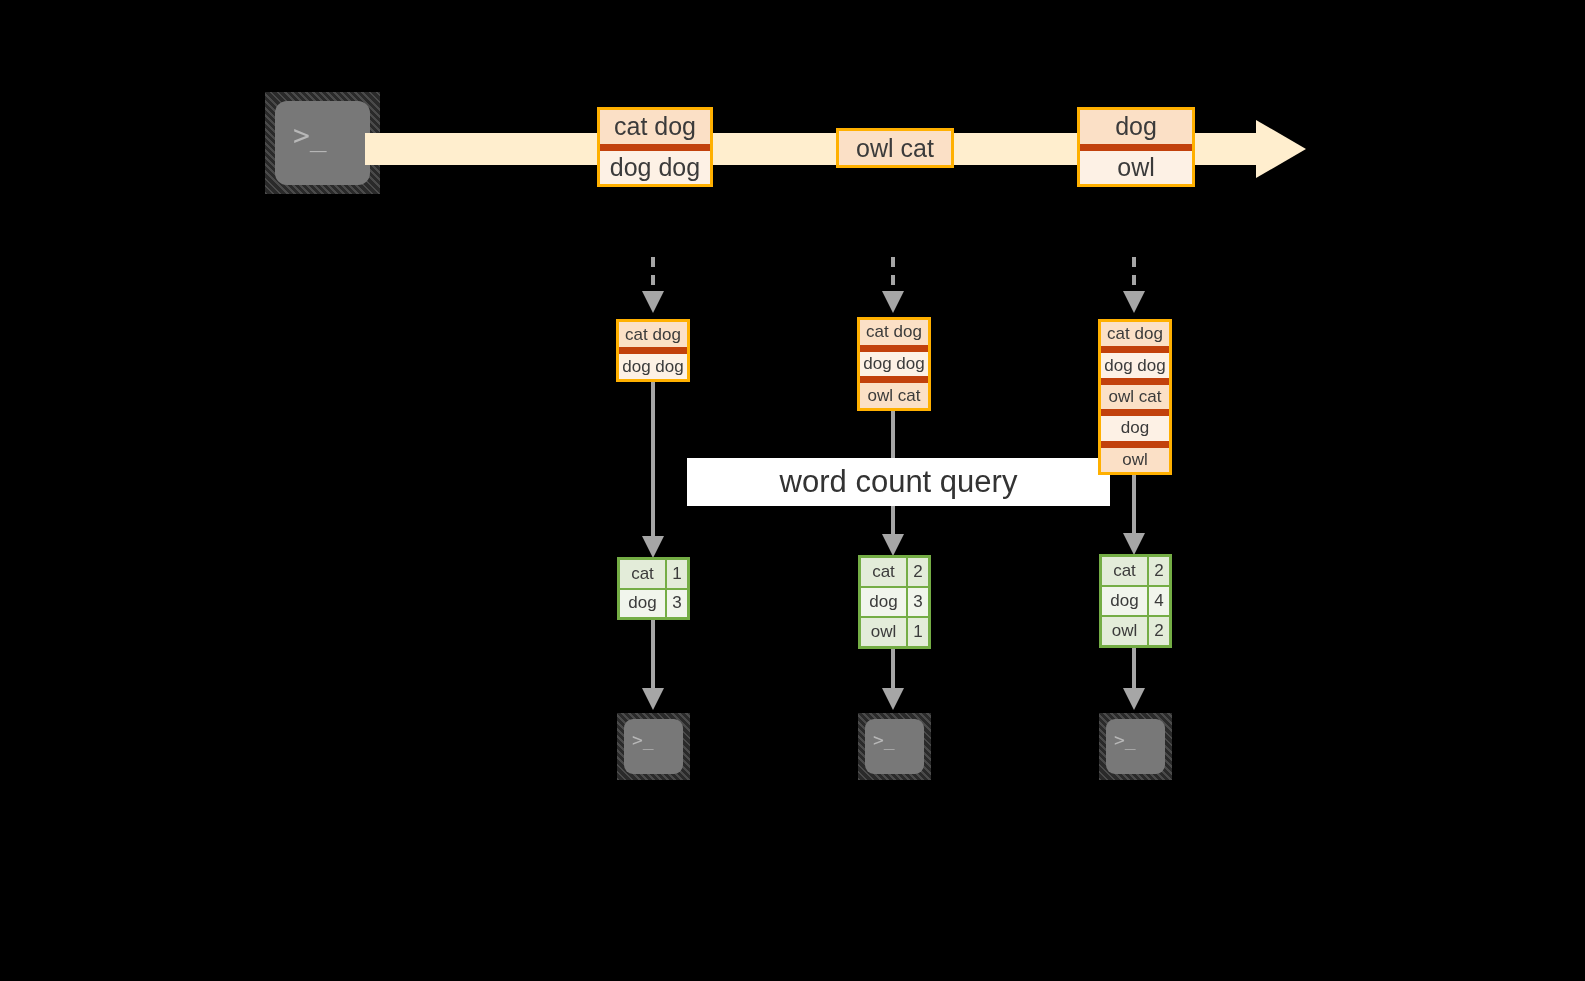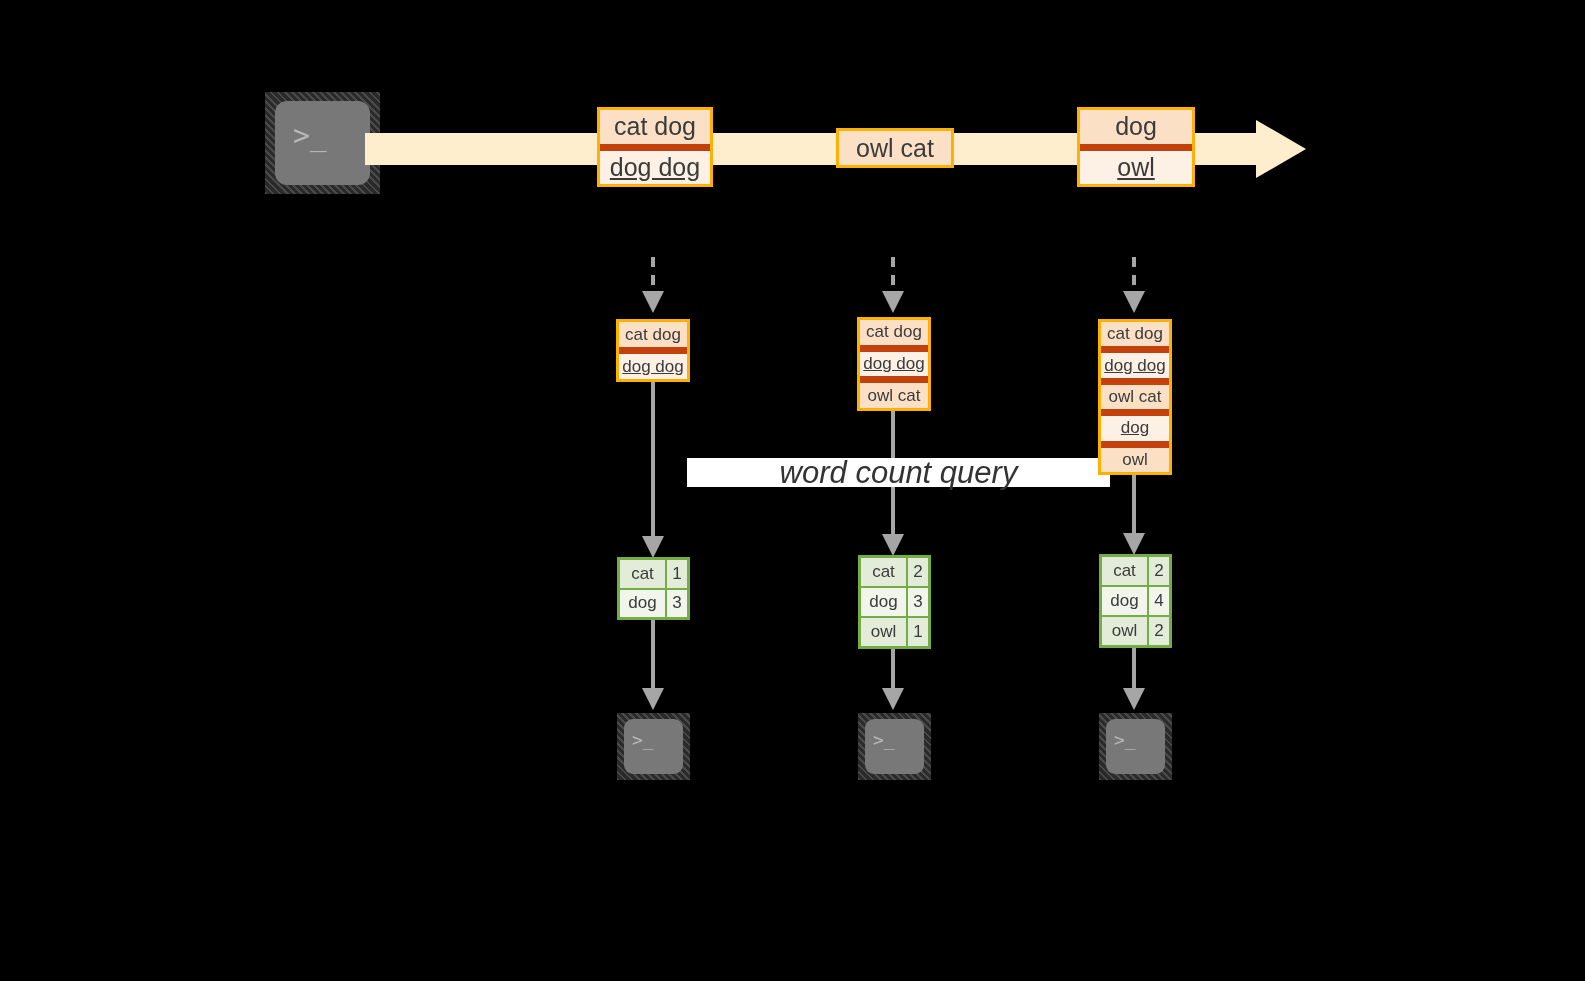--- a/index.html
+++ b/index.html
@@ -63,21 +63,21 @@
     flex: 1 1 auto;
     display: flex;
     align-items: center;
     justify-content: center;
     color: #3b3b3b;
     white-space: nowrap;
     border-bottom: 7px solid #c2410c;
     background: #fbe0c6;
   }
   .rec-cell:last-child { border-bottom: none; }
-  .rec-cell.light { background: #fdf1e5; text-decoration: underline; }
+  .rec-cell.light { background: #fdf1e5; }
 
   .top-box .rec-cell { font-size: 25px; }
   .stack-box .rec-cell { font-size: 17px; }
 
   
   .res-table {
     position: absolute;
     border: 3px solid #74ad45;
     display: flex;
     flex-direction: column;
@@ -257,17 +257,17 @@
   </div>
 
   <div class="vline" style="left:1132px; top:648px; height:44px;"></div>
   <div class="vhead" style="left:1123px; top:688px;"></div>
 
   <div class="terminal" style="left:1099px; top:713px; width:73px; height:67px;">
     <div class="tbody" style="left:7px; top:6px; width:59px; height:55px; border-radius:9px;"></div>
     <div class="prompt" style="left:15px; top:18px; font-size:18px;">&gt;_</div>
   </div>
 
-  <div class="query-band" style="left:687px; top:458px; width:423px; height:29px;font-style:italic;">
+  <div class="query-band" style="left:687px; top:458px; width:423px; height:48px;">
     <span>word count query</span>
   </div>
 
 </div>
 
 </body></html>

